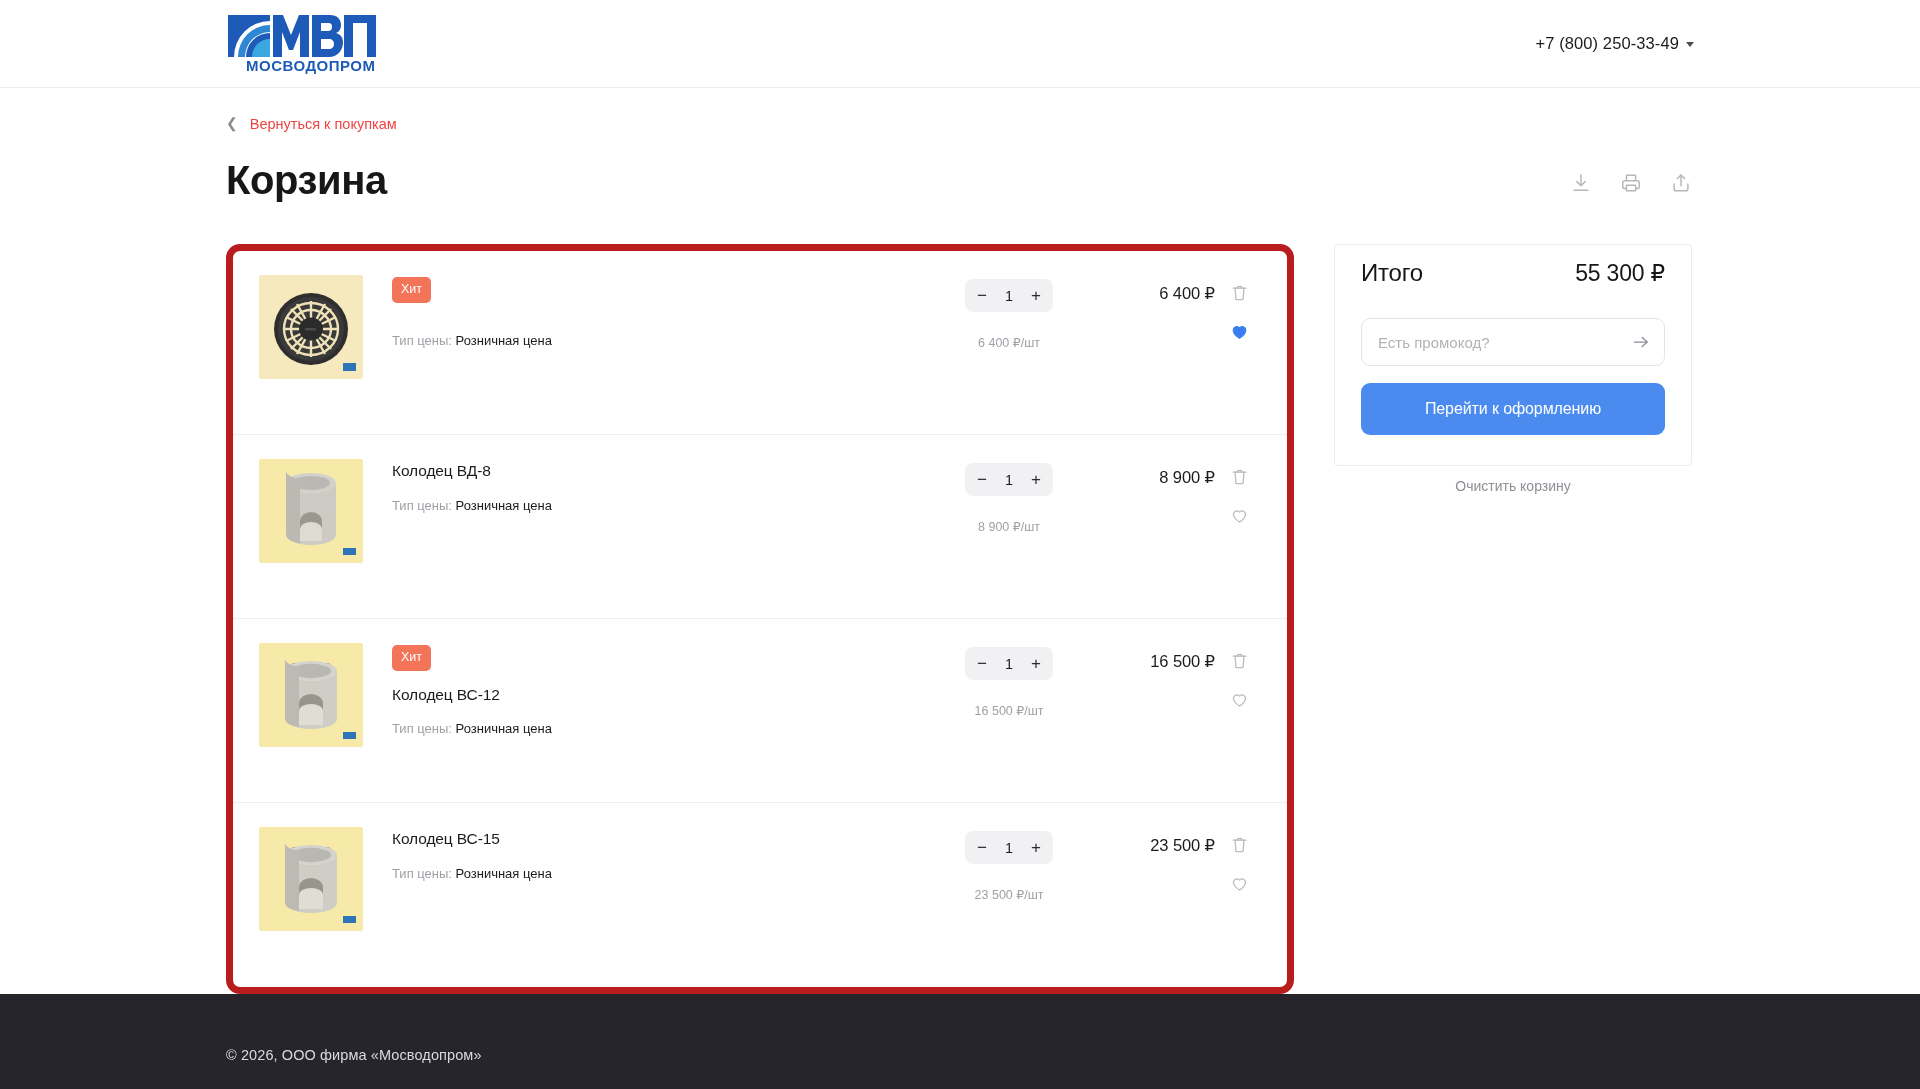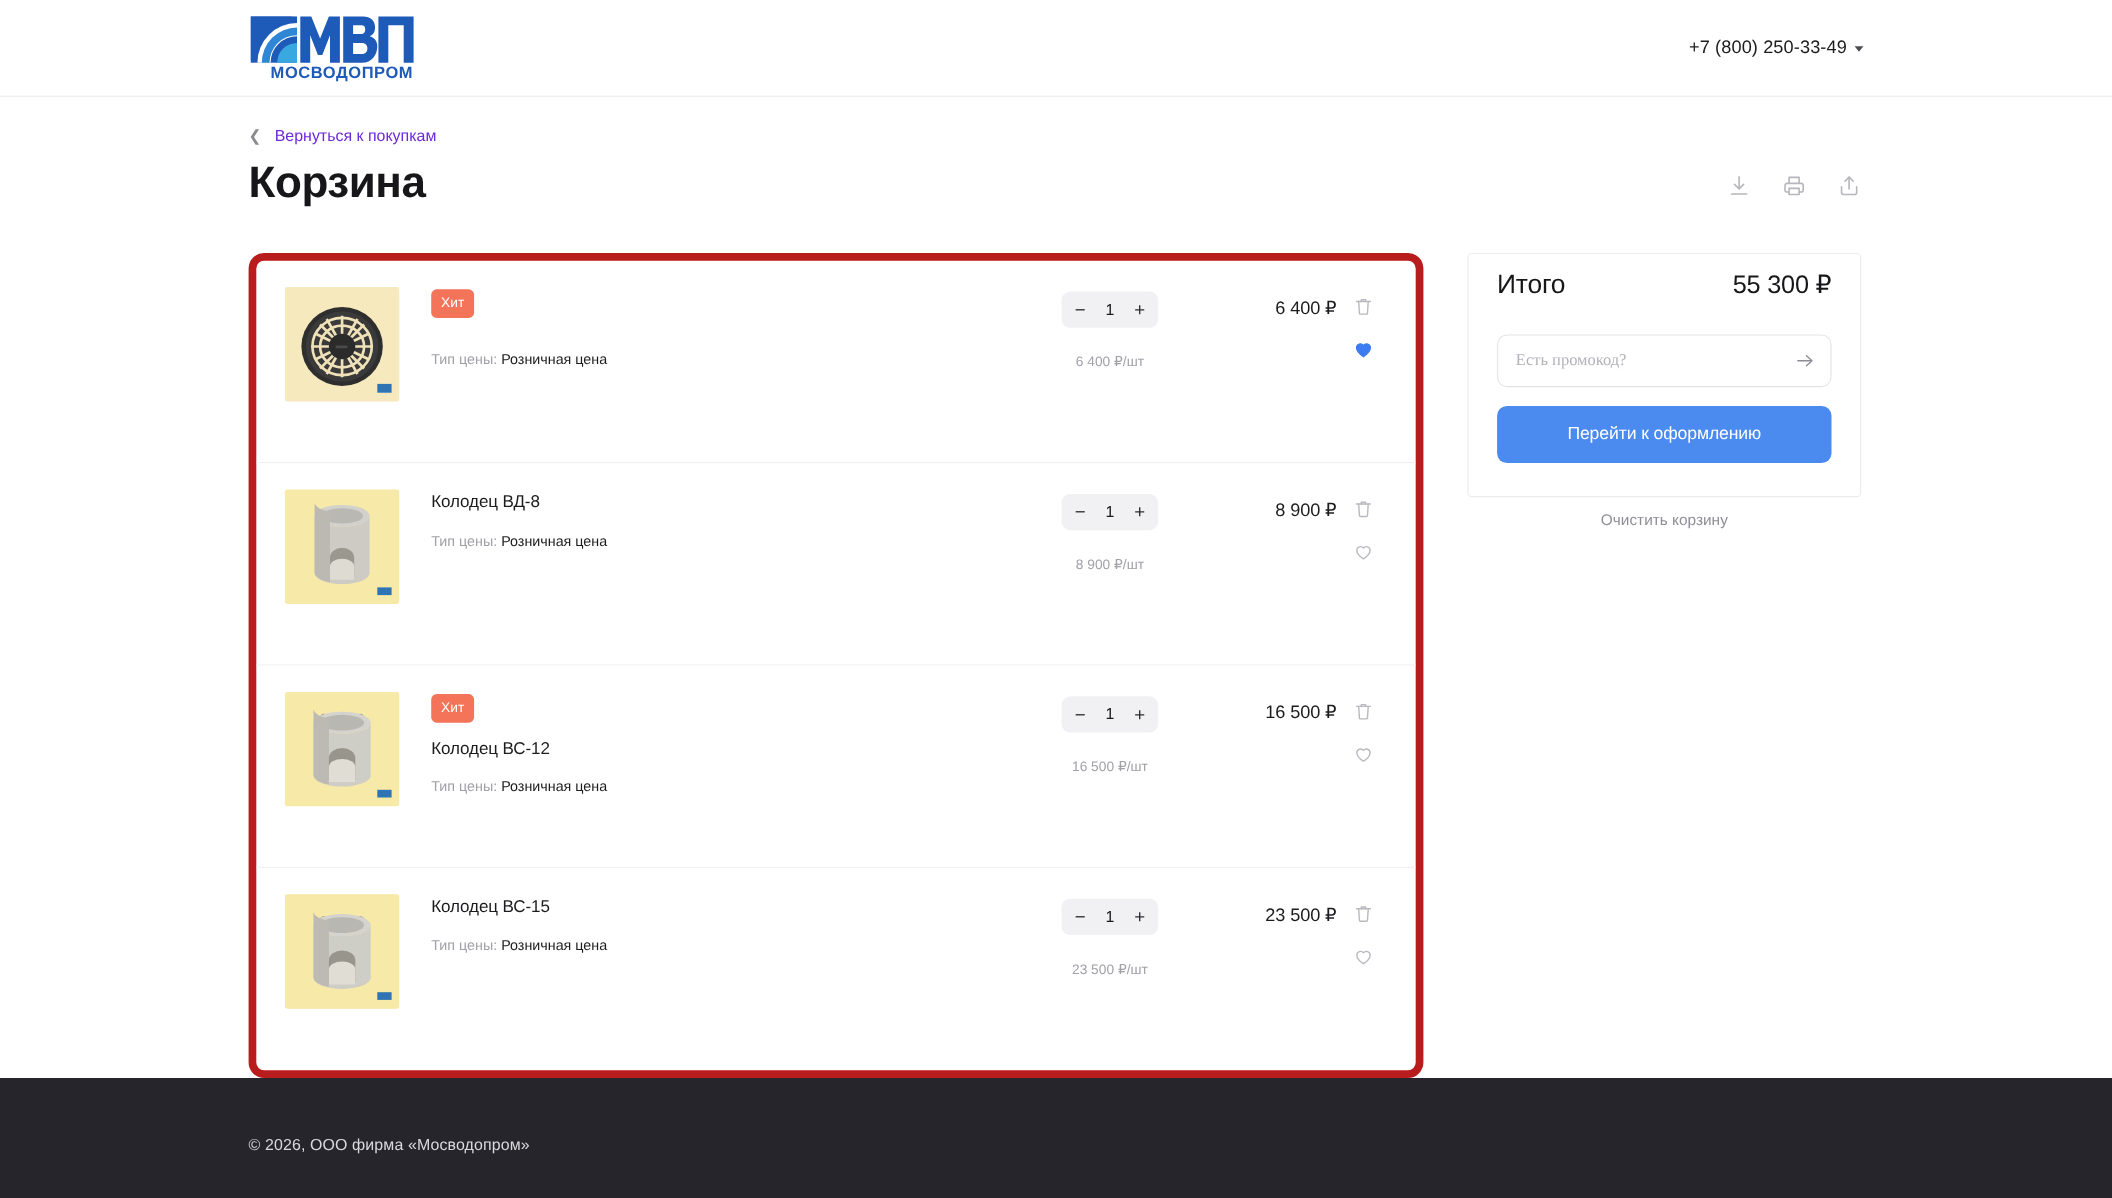--- a/index.html
+++ b/index.html
@@ -73,26 +73,26 @@
     width: fit-content;
     cursor: pointer;
   }
   .back-chevron {
     font-size: 14px;
     color: #8a8a91;
     line-height: 1;
     display: inline-block;
     transform: translateY(-1px);
   }
-  .back-label { font-size: 14.5px; color: #6d28d9; }
+  .back-label { font-size: 14.5px; color: #ef4444; }
 
   .title-row {
     display: flex;
     align-items: flex-end;
-    margin-top: 12px;
+    margin-top: 26px;
   }
   .page-title {
     font-size: 40px;
     font-weight: 700;
     letter-spacing: -0.4px;
     color: #17171a;
     line-height: 1.1;
   }
   .title-actions {
     margin-left: auto;
@@ -276,21 +276,21 @@
     position: relative;
     height: 48px;
   }
   .promo-input {
     width: 100%;
     height: 48px;
     border: 1px solid #e4e4e8;
     border-radius: 9px;
     padding: 0 44px 0 16px;
     font-size: 15px;
-    font-family: Liberation Serif, serif;
+    font-family: Liberation Sans, sans-serif;
     color: #1c1c1e;
     background: #fff;
     outline: none;
   }
   .promo-input::placeholder { color: #b2b2b9; }
   .promo-submit {
     position: absolute;
     right: 12px; top: 50%;
     transform: translateY(-50%);
     width: 24px; height: 24px;

